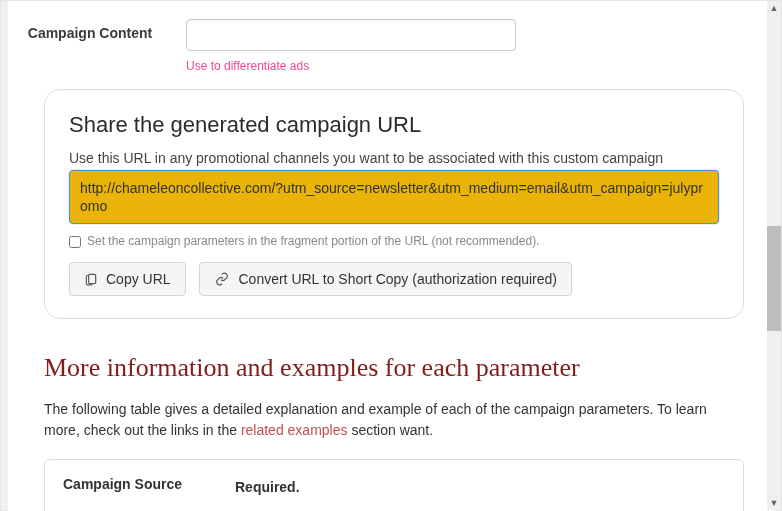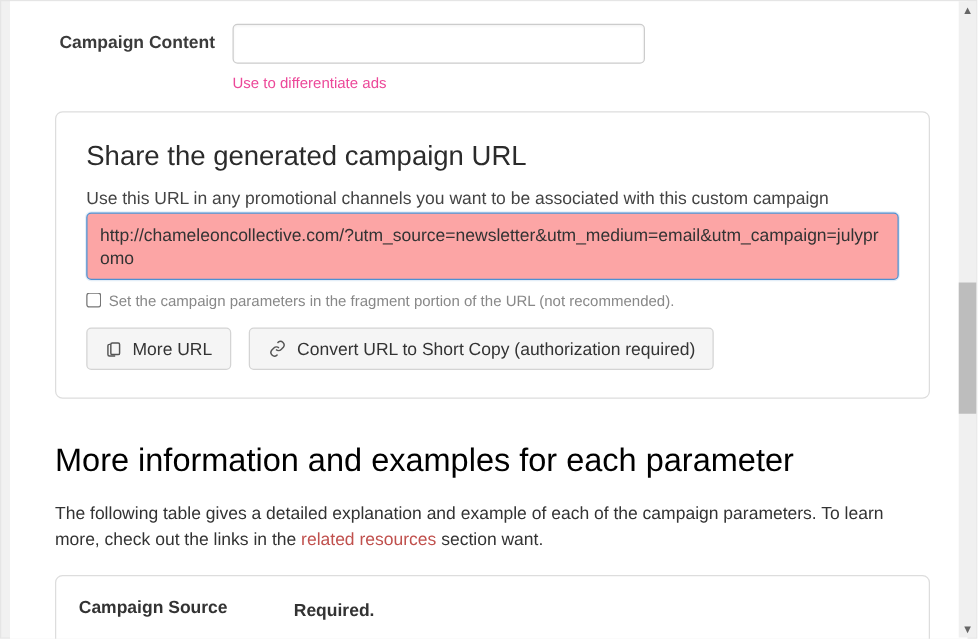--- a/index.html
+++ b/index.html
@@ -28,21 +28,21 @@
     padding: 0 0 0 0;
   }
   .form-row {
     display: flex;
     align-items: flex-start;
     margin: 0 0 4px 0;
     padding-top: 18px;
   }
   .form-label {
     width: 178px;
-    text-align: right;
+    text-align: center;
     padding-right: 14px;
     font-weight: 600;
     color: #3b3b3b;
     font-size: 14px;
     padding-top: 6px;
   }
   .form-input {
     width: 330px;
     height: 32px;
     border: 1px solid #ccc;
@@ -53,21 +53,21 @@
   }
   .form-help {
     margin-left: 178px;
     font-size: 12px;
     color: #ec4899;
     padding-top: 4px;
     padding-bottom: 10px;
   }
   .card {
     border: 1px solid #ddd;
-    border-radius: 6px;
+    border-radius: 16px;
     margin: 6px 30px 0 36px;
     padding: 22px 24px 22px 24px;
     background: #fff;
   }
   .card h2 {
     font-weight: 400;
     font-size: 22px;
     color: #2b2b2b;
     margin: 0 0 12px 0;
   }
@@ -78,30 +78,30 @@
   }
   .url-box {
     width: 100%;
     min-height: 44px;
     border: 1px solid #4d90d1;
     border-radius: 4px;
     padding: 8px 10px 8px 10px;
     font-size: 14px;
     color: #333;
     line-height: 1.3;
-    background: #fca5a5;
+    background: #eab308;
     resize: none;
     font-family: inherit;
     word-break: break-all;
     box-shadow: 0 0 0 1px rgba(77,144,209,0.15);
     outline: none;
   }
   .frag-row {
     display: flex;
-    align-items: flex-start;
+    align-items: flex-end;
     margin-top: 10px;
     font-size: 12px;
     color: #888;
   }
   .frag-row input[type="checkbox"]{
     margin: 0 6px 0 0;
     width: 12px; height: 12px;
   }
   .btn-row { margin-top: 14px; }
   .btn {
@@ -113,22 +113,23 @@
     padding: 8px 14px;
     font-size: 14px;
     color: #333;
     cursor: pointer;
     margin-right: 10px;
   }
   .btn .ic { margin-right: 8px; display:inline-flex; }
   .section-header {
     font-size: 26px;
     font-weight: 300;
-    color: #000000;
+    color: #7f1d1d;
     margin: 34px 30px 16px 36px;
+    font-family: Liberation Serif, serif;
   }
   .section-body {
     font-size: 14px;
     color: #333;
     line-height: 1.5;
     margin: 0 30px 18px 36px;
   }
   .section-body a { color: #c0504d; text-decoration: none; }
   .param-table {
     border: 1px solid #ddd;
@@ -204,38 +205,38 @@
       </div>
 
       <div class="btn-row">
         <button class="btn">
           <span class="ic">
             <svg width="14" height="14" viewBox="0 0 24 24" fill="none" stroke="#555" stroke-width="2">
               <rect x="8" y="4" width="12" height="16" rx="2"></rect>
               <path d="M8 6H6a2 2 0 0 0-2 2v12a2 2 0 0 0 2 2h8"></path>
             </svg>
           </span>
-          <span>More URL</span>
+          <span>Copy URL</span>
         </button>
         <button class="btn">
           <span class="ic">
             <svg width="16" height="14" viewBox="0 0 24 24" fill="none" stroke="#555" stroke-width="2">
               <path d="M10 13a5 5 0 0 0 7 0l3-3a5 5 0 0 0-7-7l-1 1"></path>
               <path d="M14 11a5 5 0 0 0-7 0l-3 3a5 5 0 0 0 7 7l1-1"></path>
             </svg>
           </span>
           <span>Convert URL to Short Copy (authorization required)</span>
         </button>
       </div>
     </div>
 
     <div class="section-header">More information and examples for each parameter</div>
 
     <div class="section-body">
-      <span>The following table gives a detailed explanation and example of each of the campaign parameters. To learn more, check out the links in the </span><a href="#">related resources</a><span> section want.</span>
+      <span>The following table gives a detailed explanation and example of each of the campaign parameters. To learn more, check out the links in the </span><a href="#">related examples</a><span> section want.</span>
     </div>
 
     <div class="param-table">
       <div class="param-row">
         <div class="param-name">
           <strong>Campaign Source</strong>
 
         </div>
         <div class="param-body">
           <strong>Required.</strong><br>

